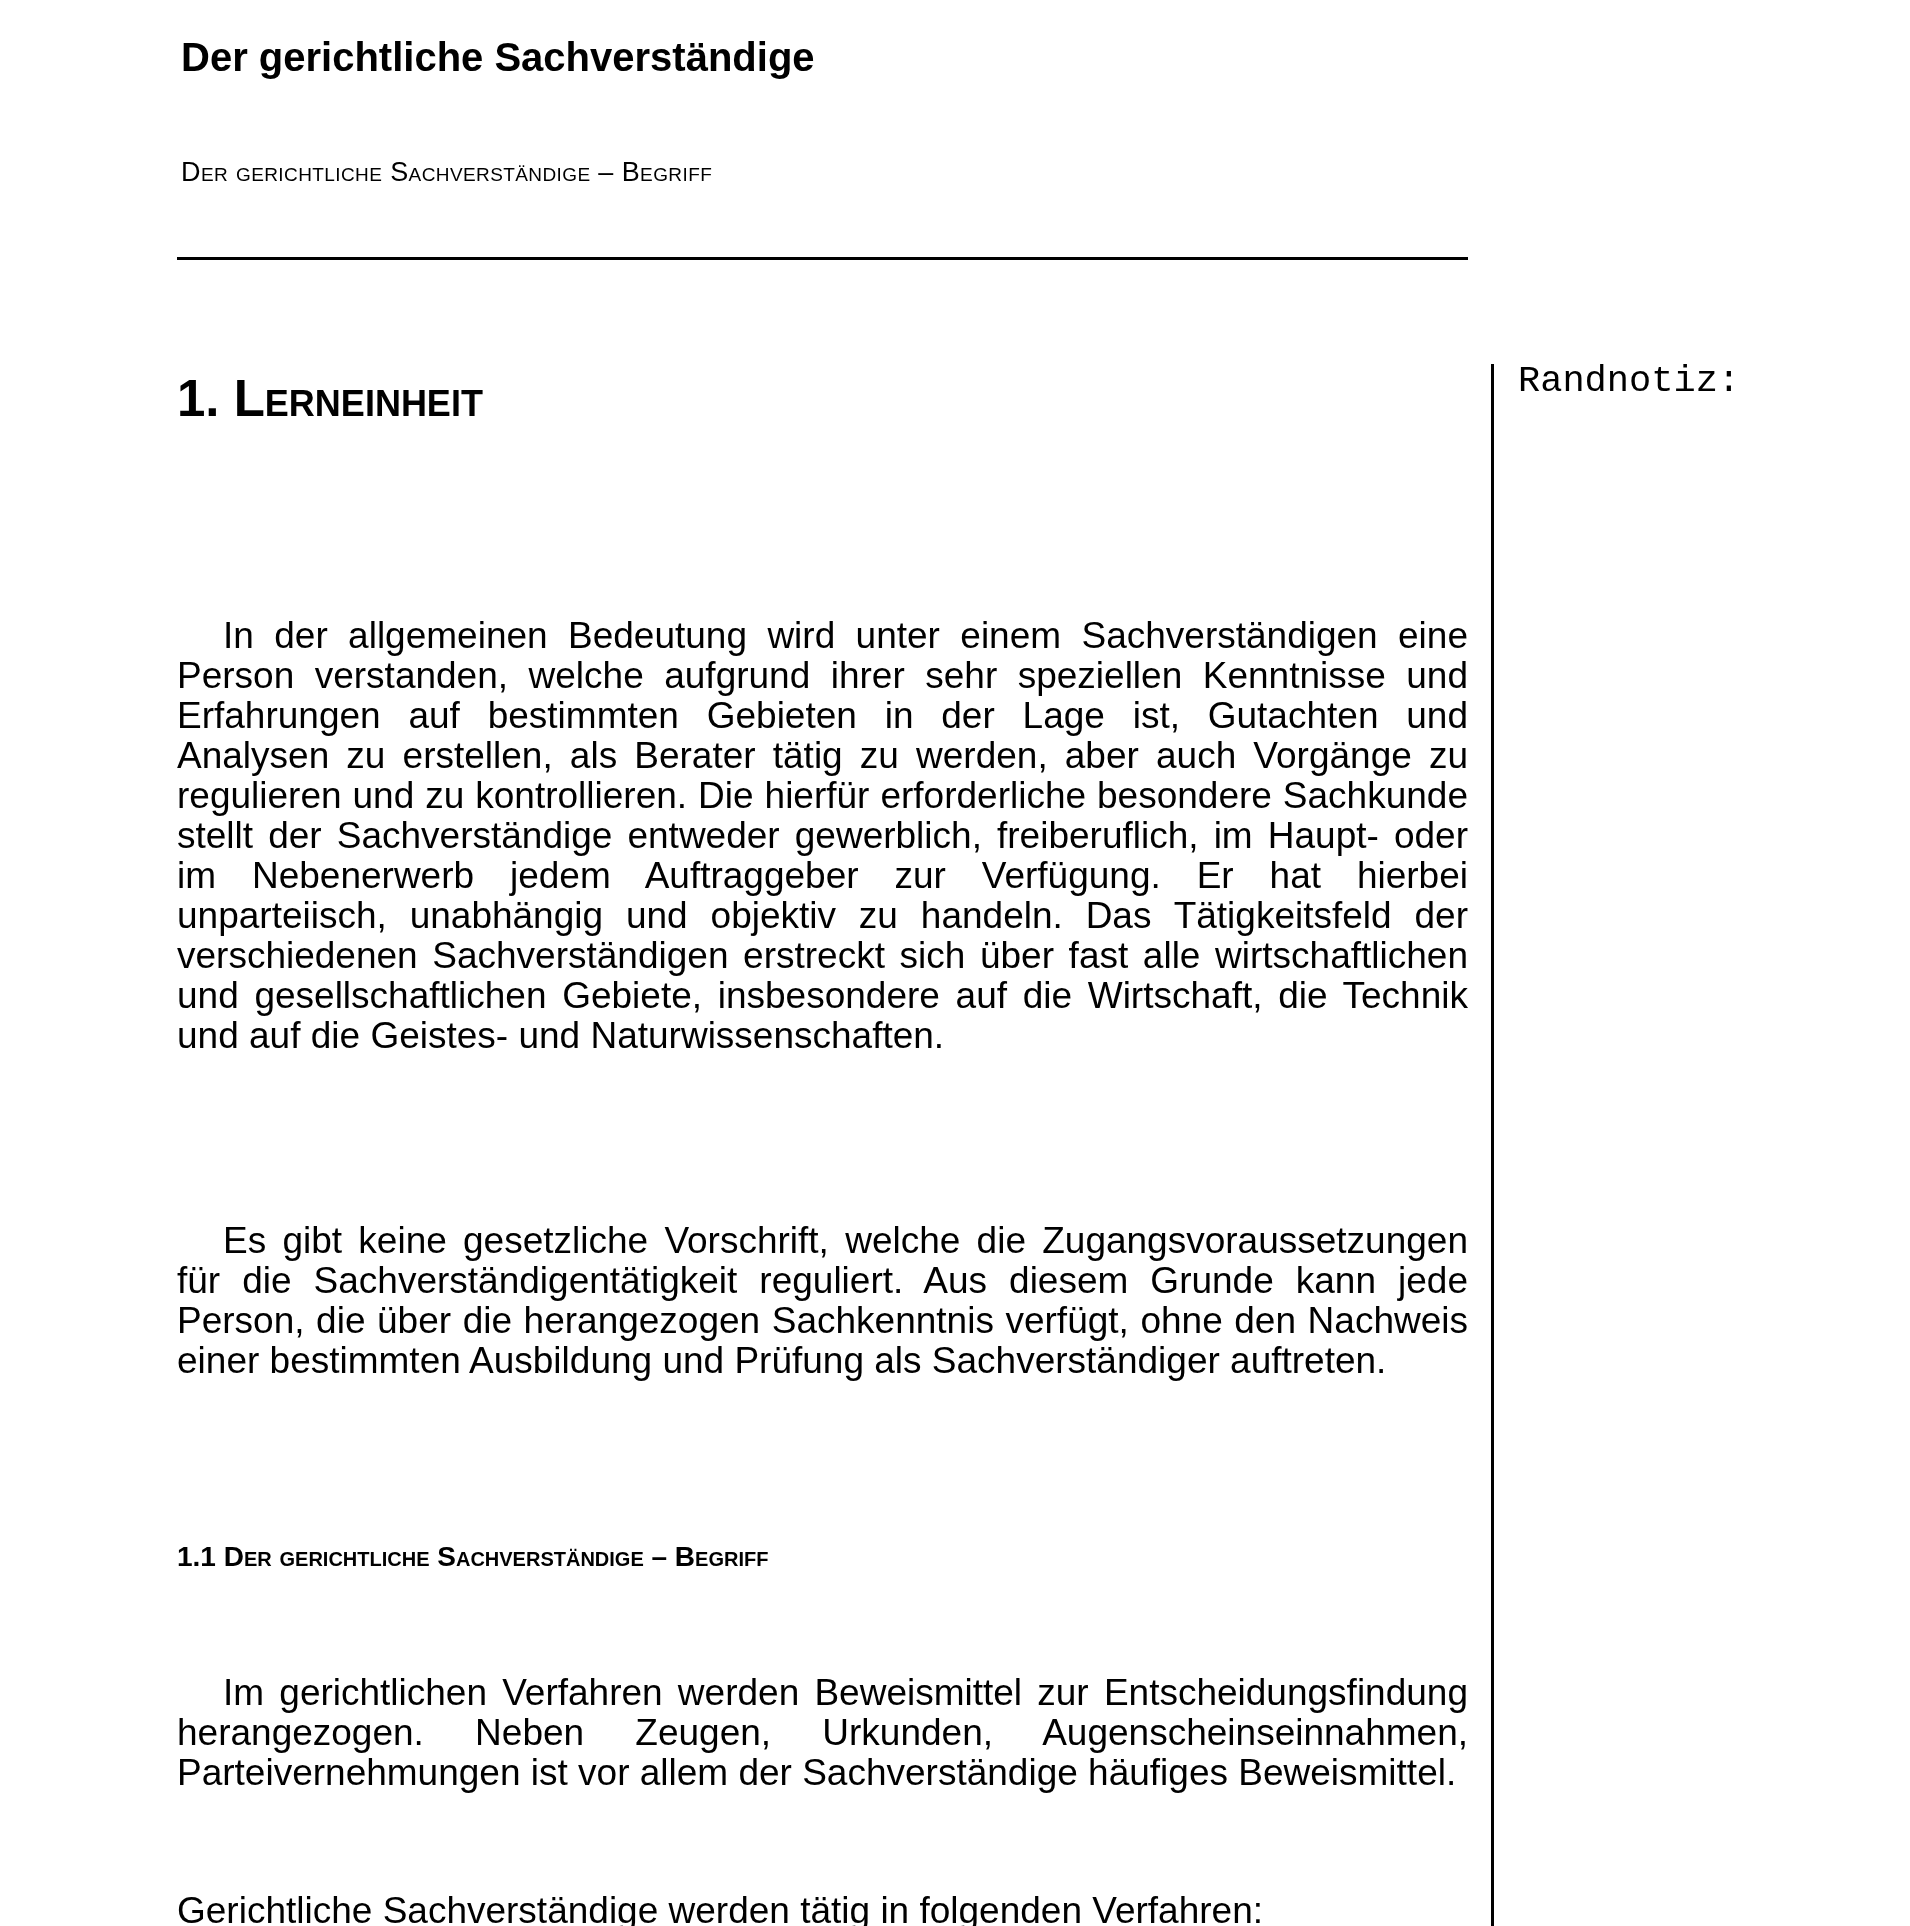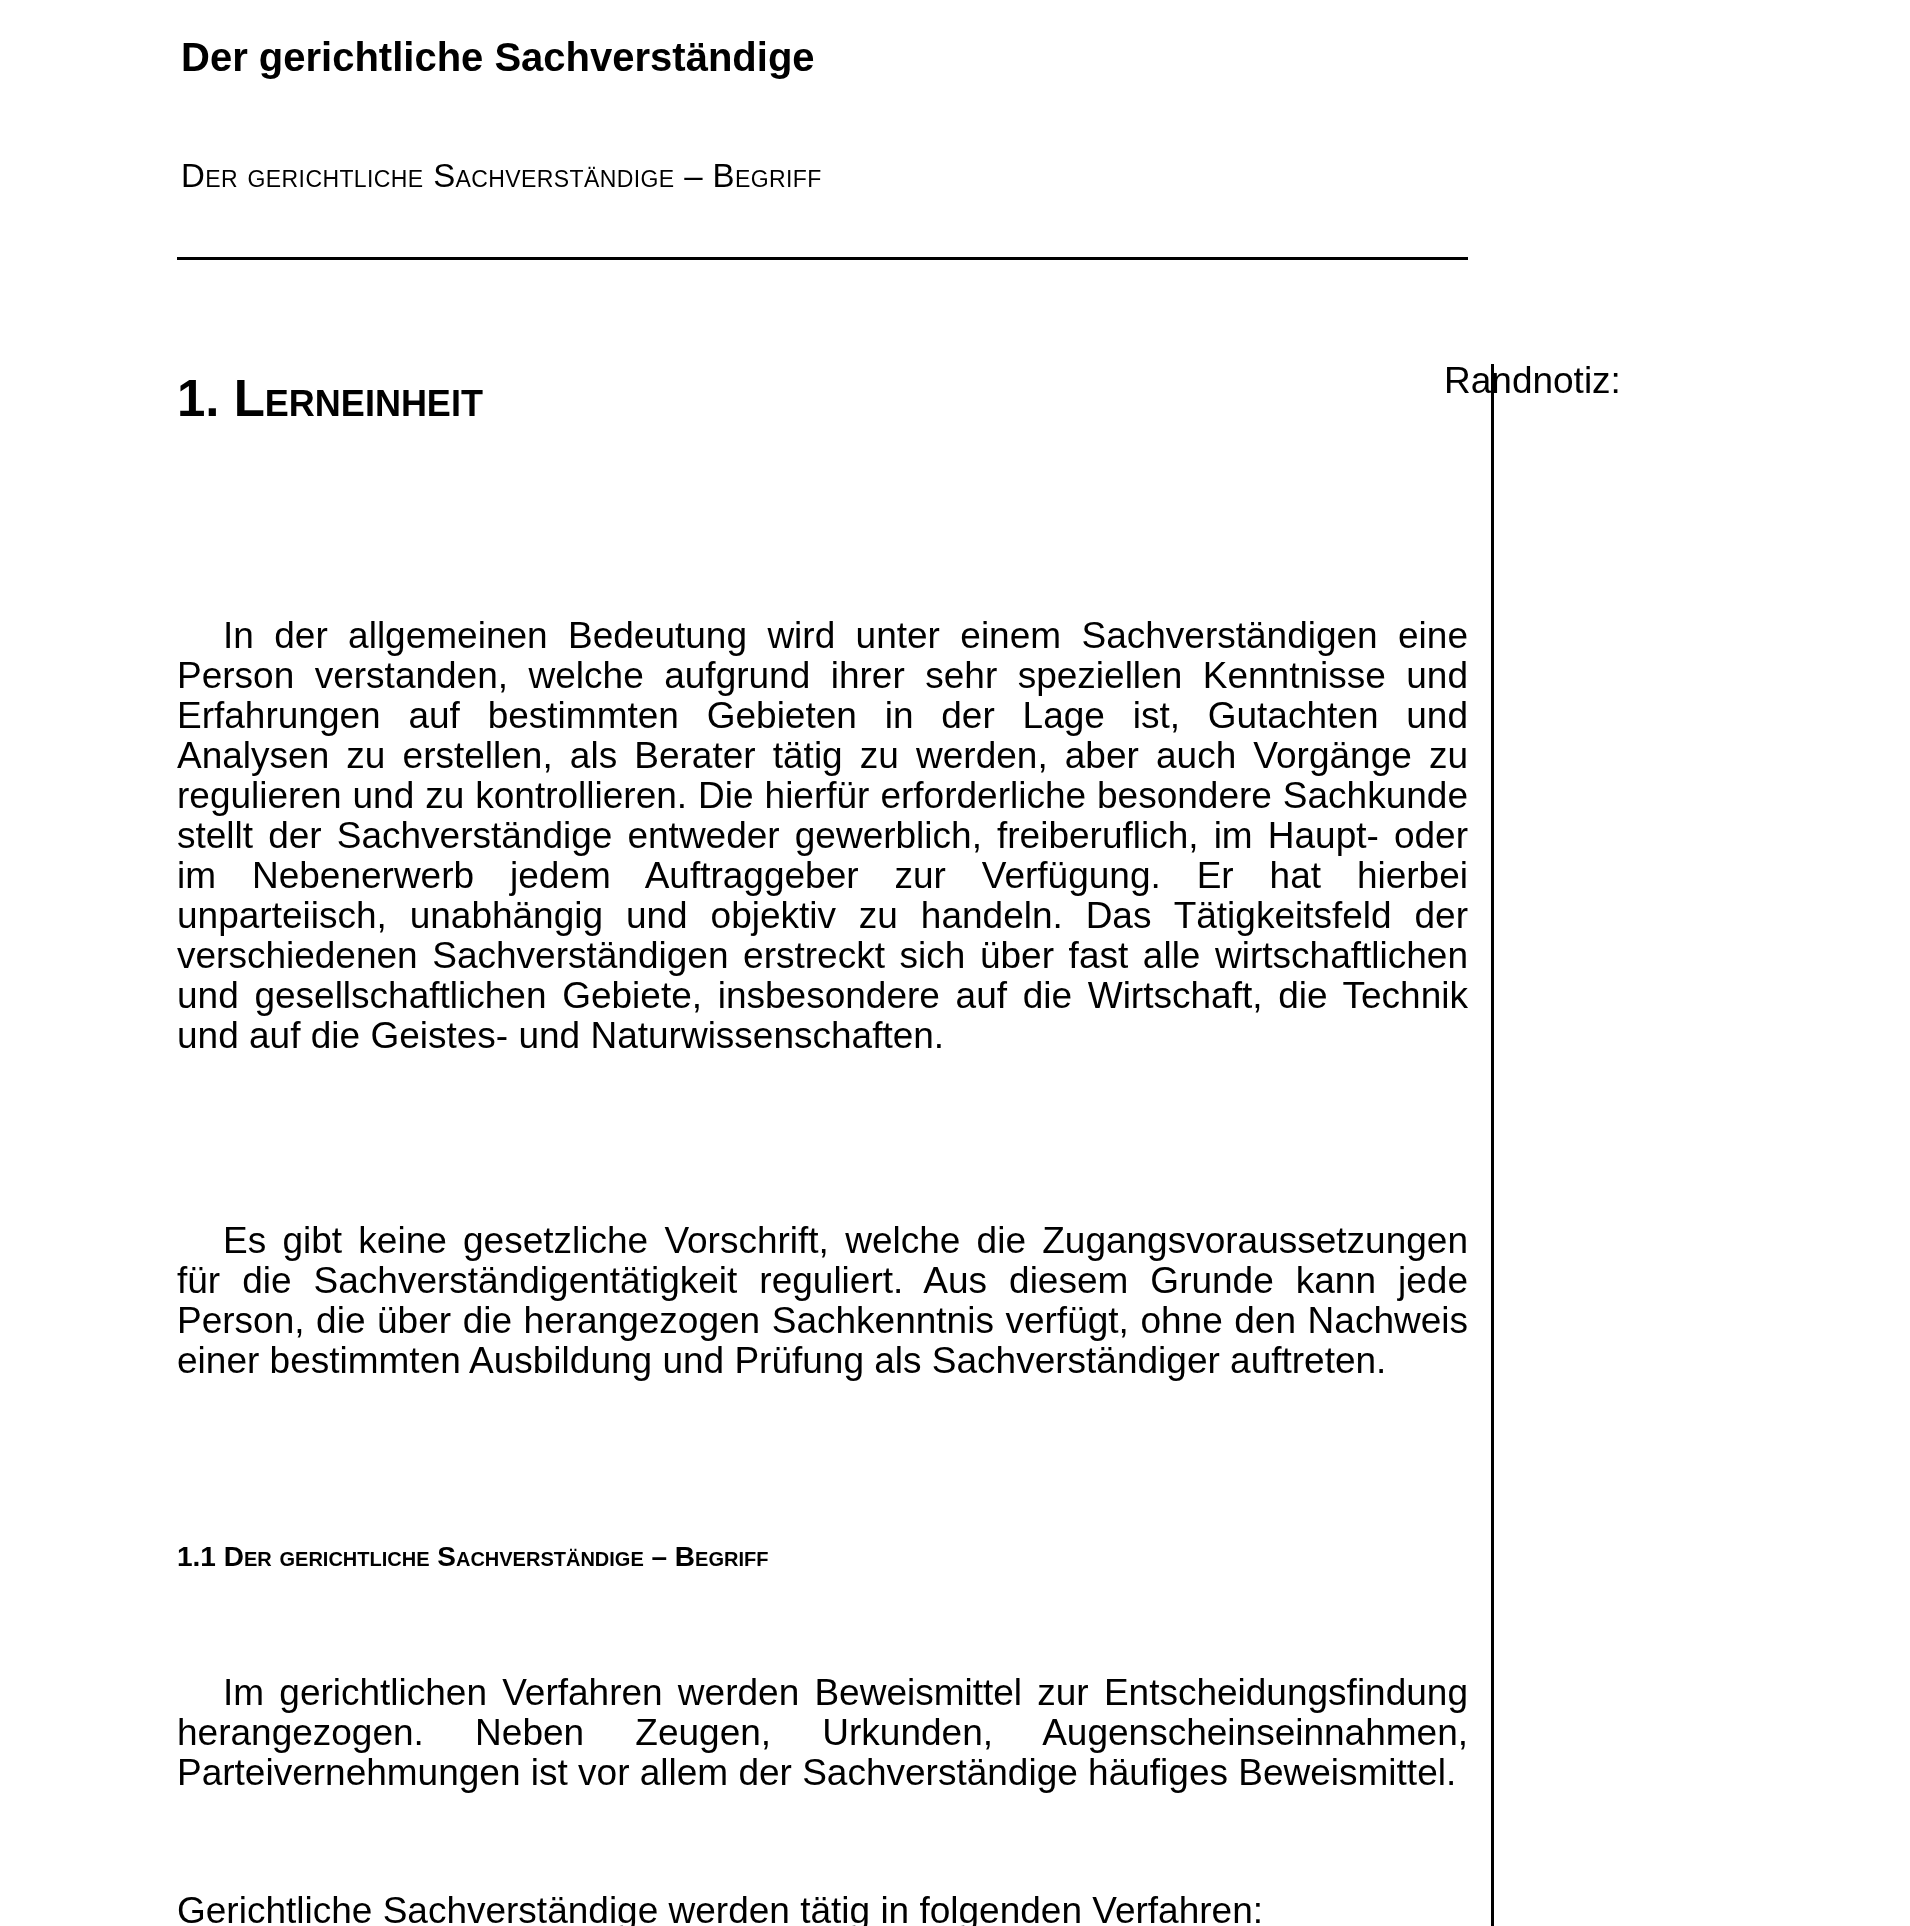--- a/index.html
+++ b/index.html
@@ -2,24 +2,24 @@
 <html style="font-size:6.2px"><head>
   <meta charset="utf-8">
   <style>
     html, body { margin: 0; padding: 0; background: #ffffff; }
     body {
       width: 1911px; height: 2703px; position: relative; overflow: hidden;
       font-family: "Liberation Sans", sans-serif; color: #000000;
     }
     .abs { position: absolute; }
     .running-title { left: 181px; top: 35px; font-size: 40px; font-weight: bold; white-space: nowrap; }
-    .running-sub { left: 181px; top: 157px; font-size: 33px; white-space: nowrap; font-variant: small-caps; letter-spacing: 0.4px; }
+    .running-sub { left: 181px; top: 157px; font-size: 27px; white-space: nowrap; font-variant: small-caps; letter-spacing: 0.4px; }
     .header-rule { left: 177px; top: 257px; width: 1291px; height: 2.7px; background: #000; }
     .margin-rule { left: 1491px; top: 364px; width: 3.1px; height: 2242px; background: #000; }
-    .margin-label { left: 1444px; top: 360px; font-size: 37px; white-space: nowrap; }
+    .margin-label { left: 1518px; top: 360px; font-size: 37px; white-space: nowrap; font-family: Liberation Mono, monospace; }
     .chapter-title { left: 177px; top: 369px; font-size: 51px; font-weight: bold; white-space: nowrap; font-variant: small-caps; }
     .chapter-sub { left: 358px; top: 451px; font-size: 42px; font-weight: bold; line-height: 62px; font-variant: small-caps; white-space: nowrap; }
     .text-block { left: 177px; width: 1291px; font-size: 37px; line-height: 40px; text-align: justify; }
     .text-block p { margin: 0; text-indent: 46px; }
     .para1 { top: 616px; }
     .para2 { top: 1221px; }
     .section-title { left: 177px; top: 1541px; font-size: 28px; font-weight: bold; white-space: nowrap; font-variant: small-caps; }
     .para3 { top: 1649px; margin-top: 24px; }
     .intro-line { left: 177px; top: 1890px; font-size: 37px; white-space: nowrap; }
   </style>

